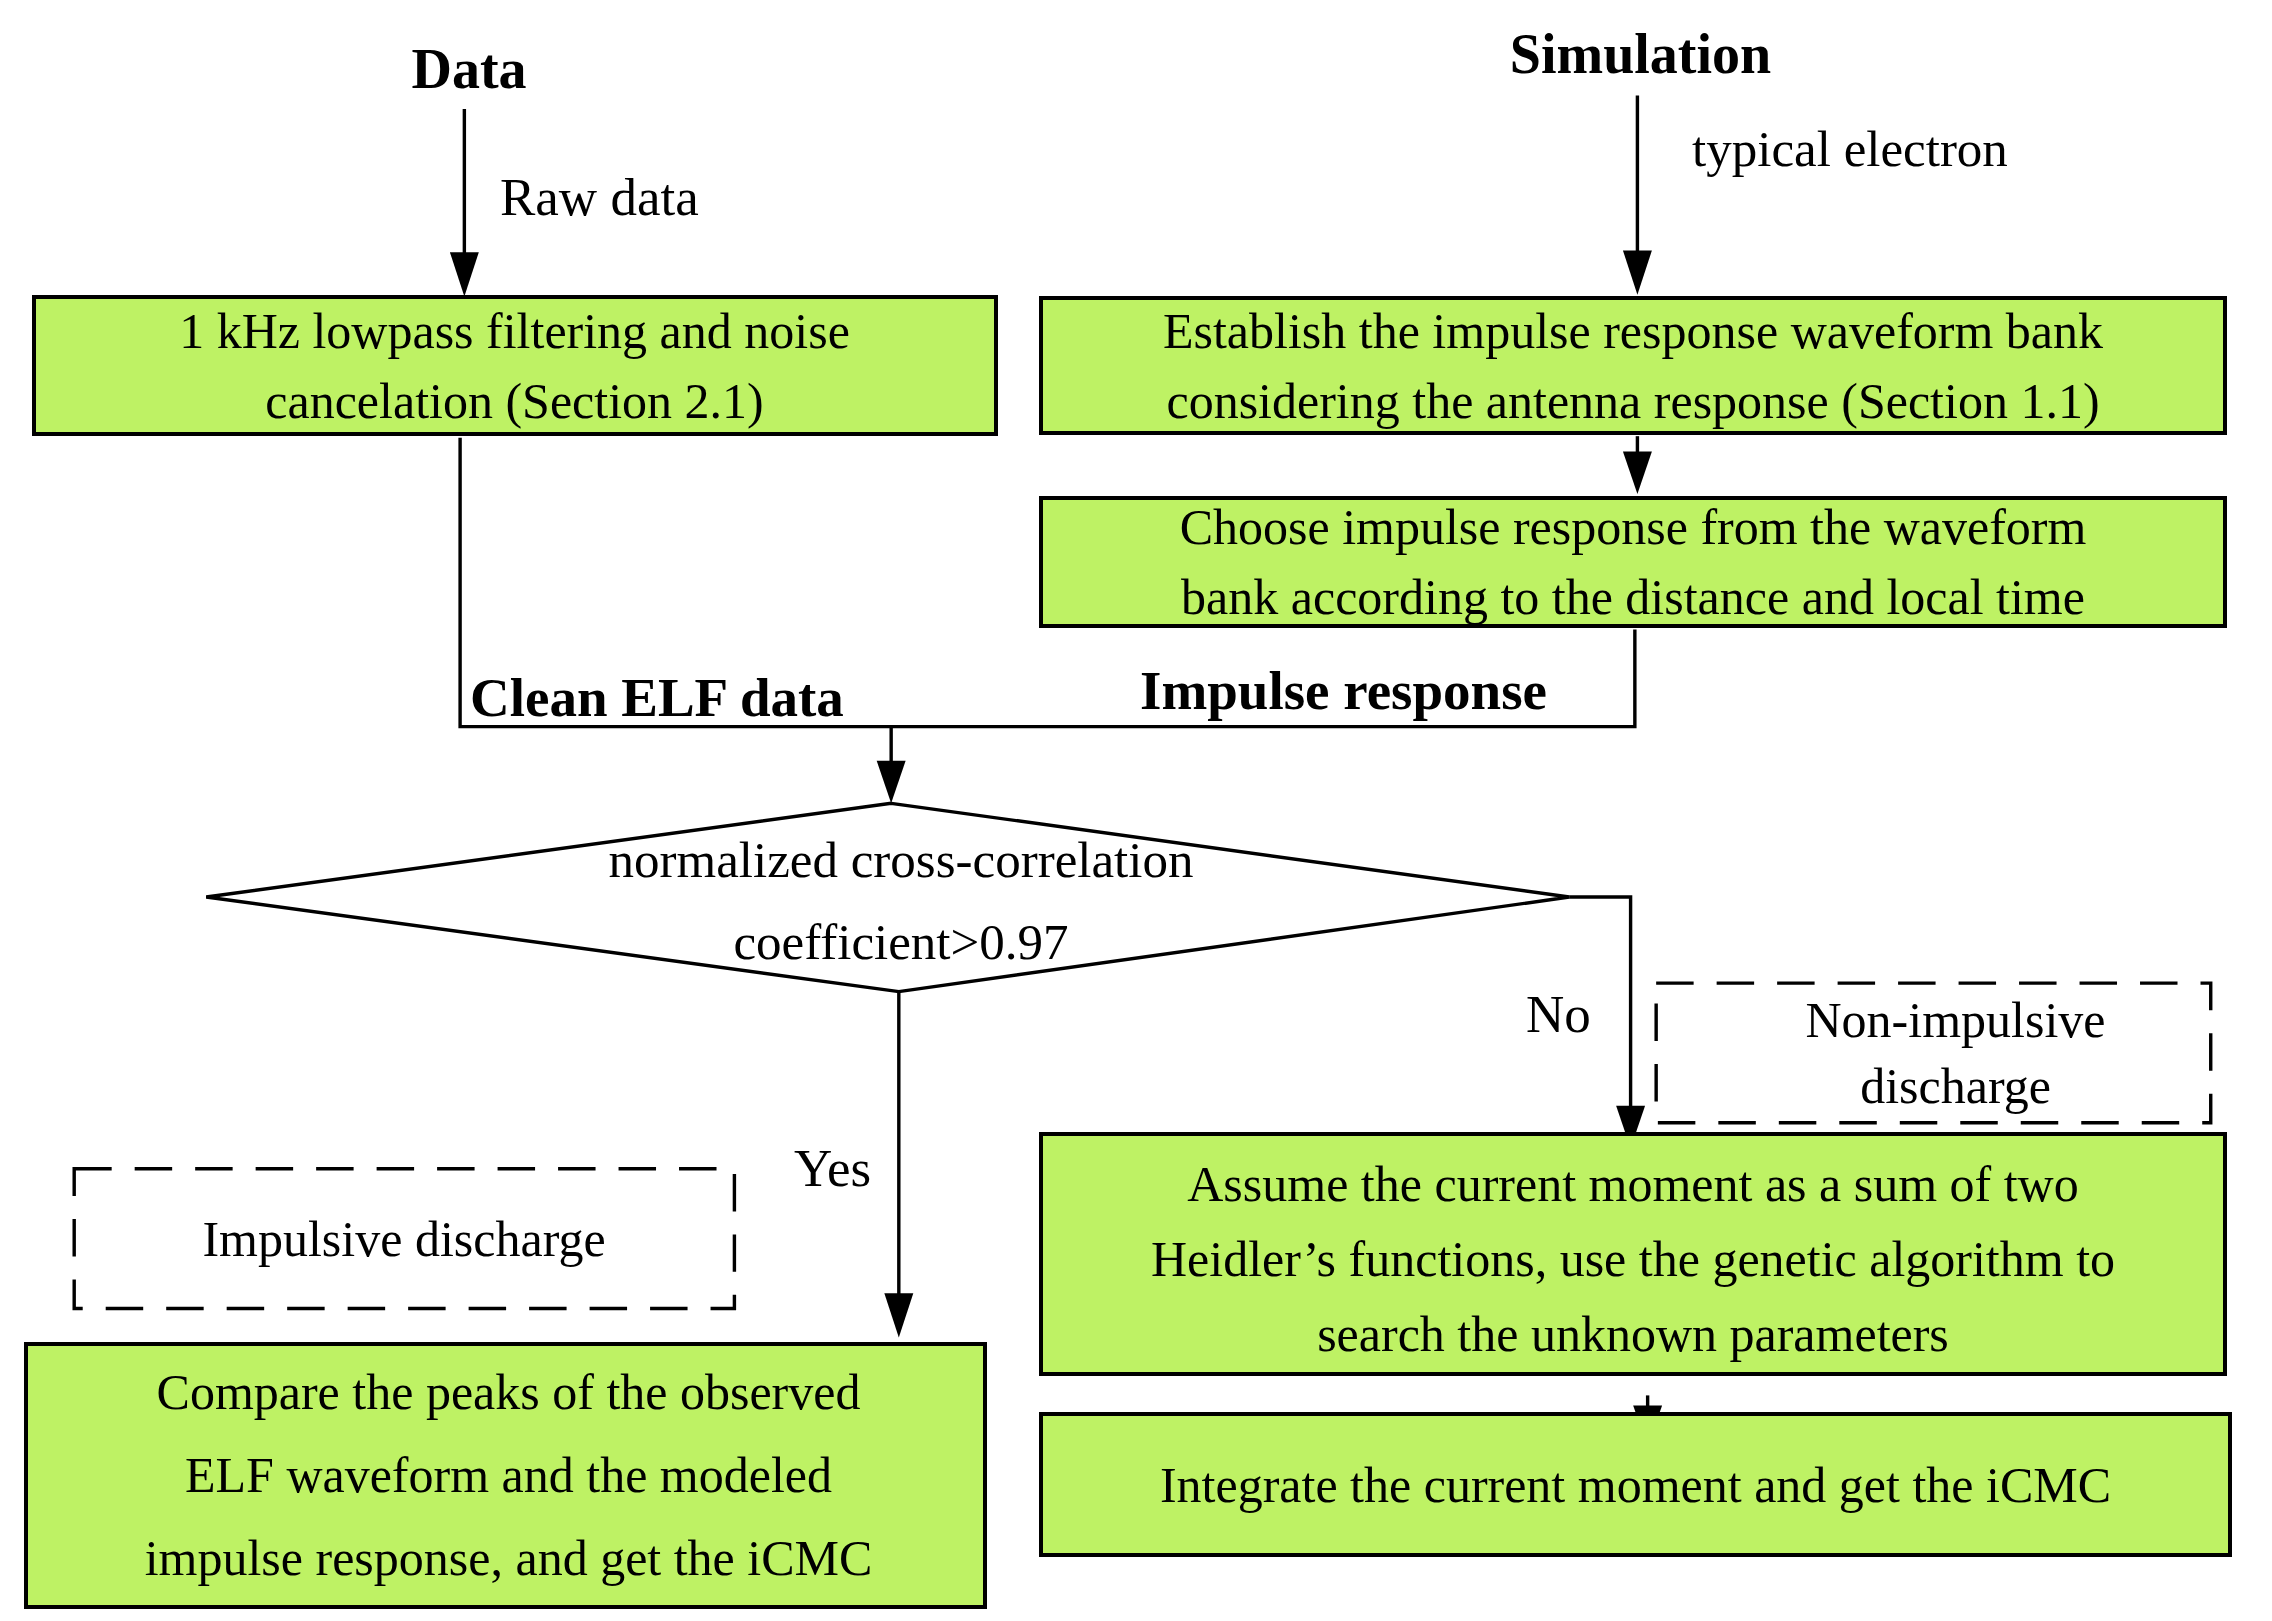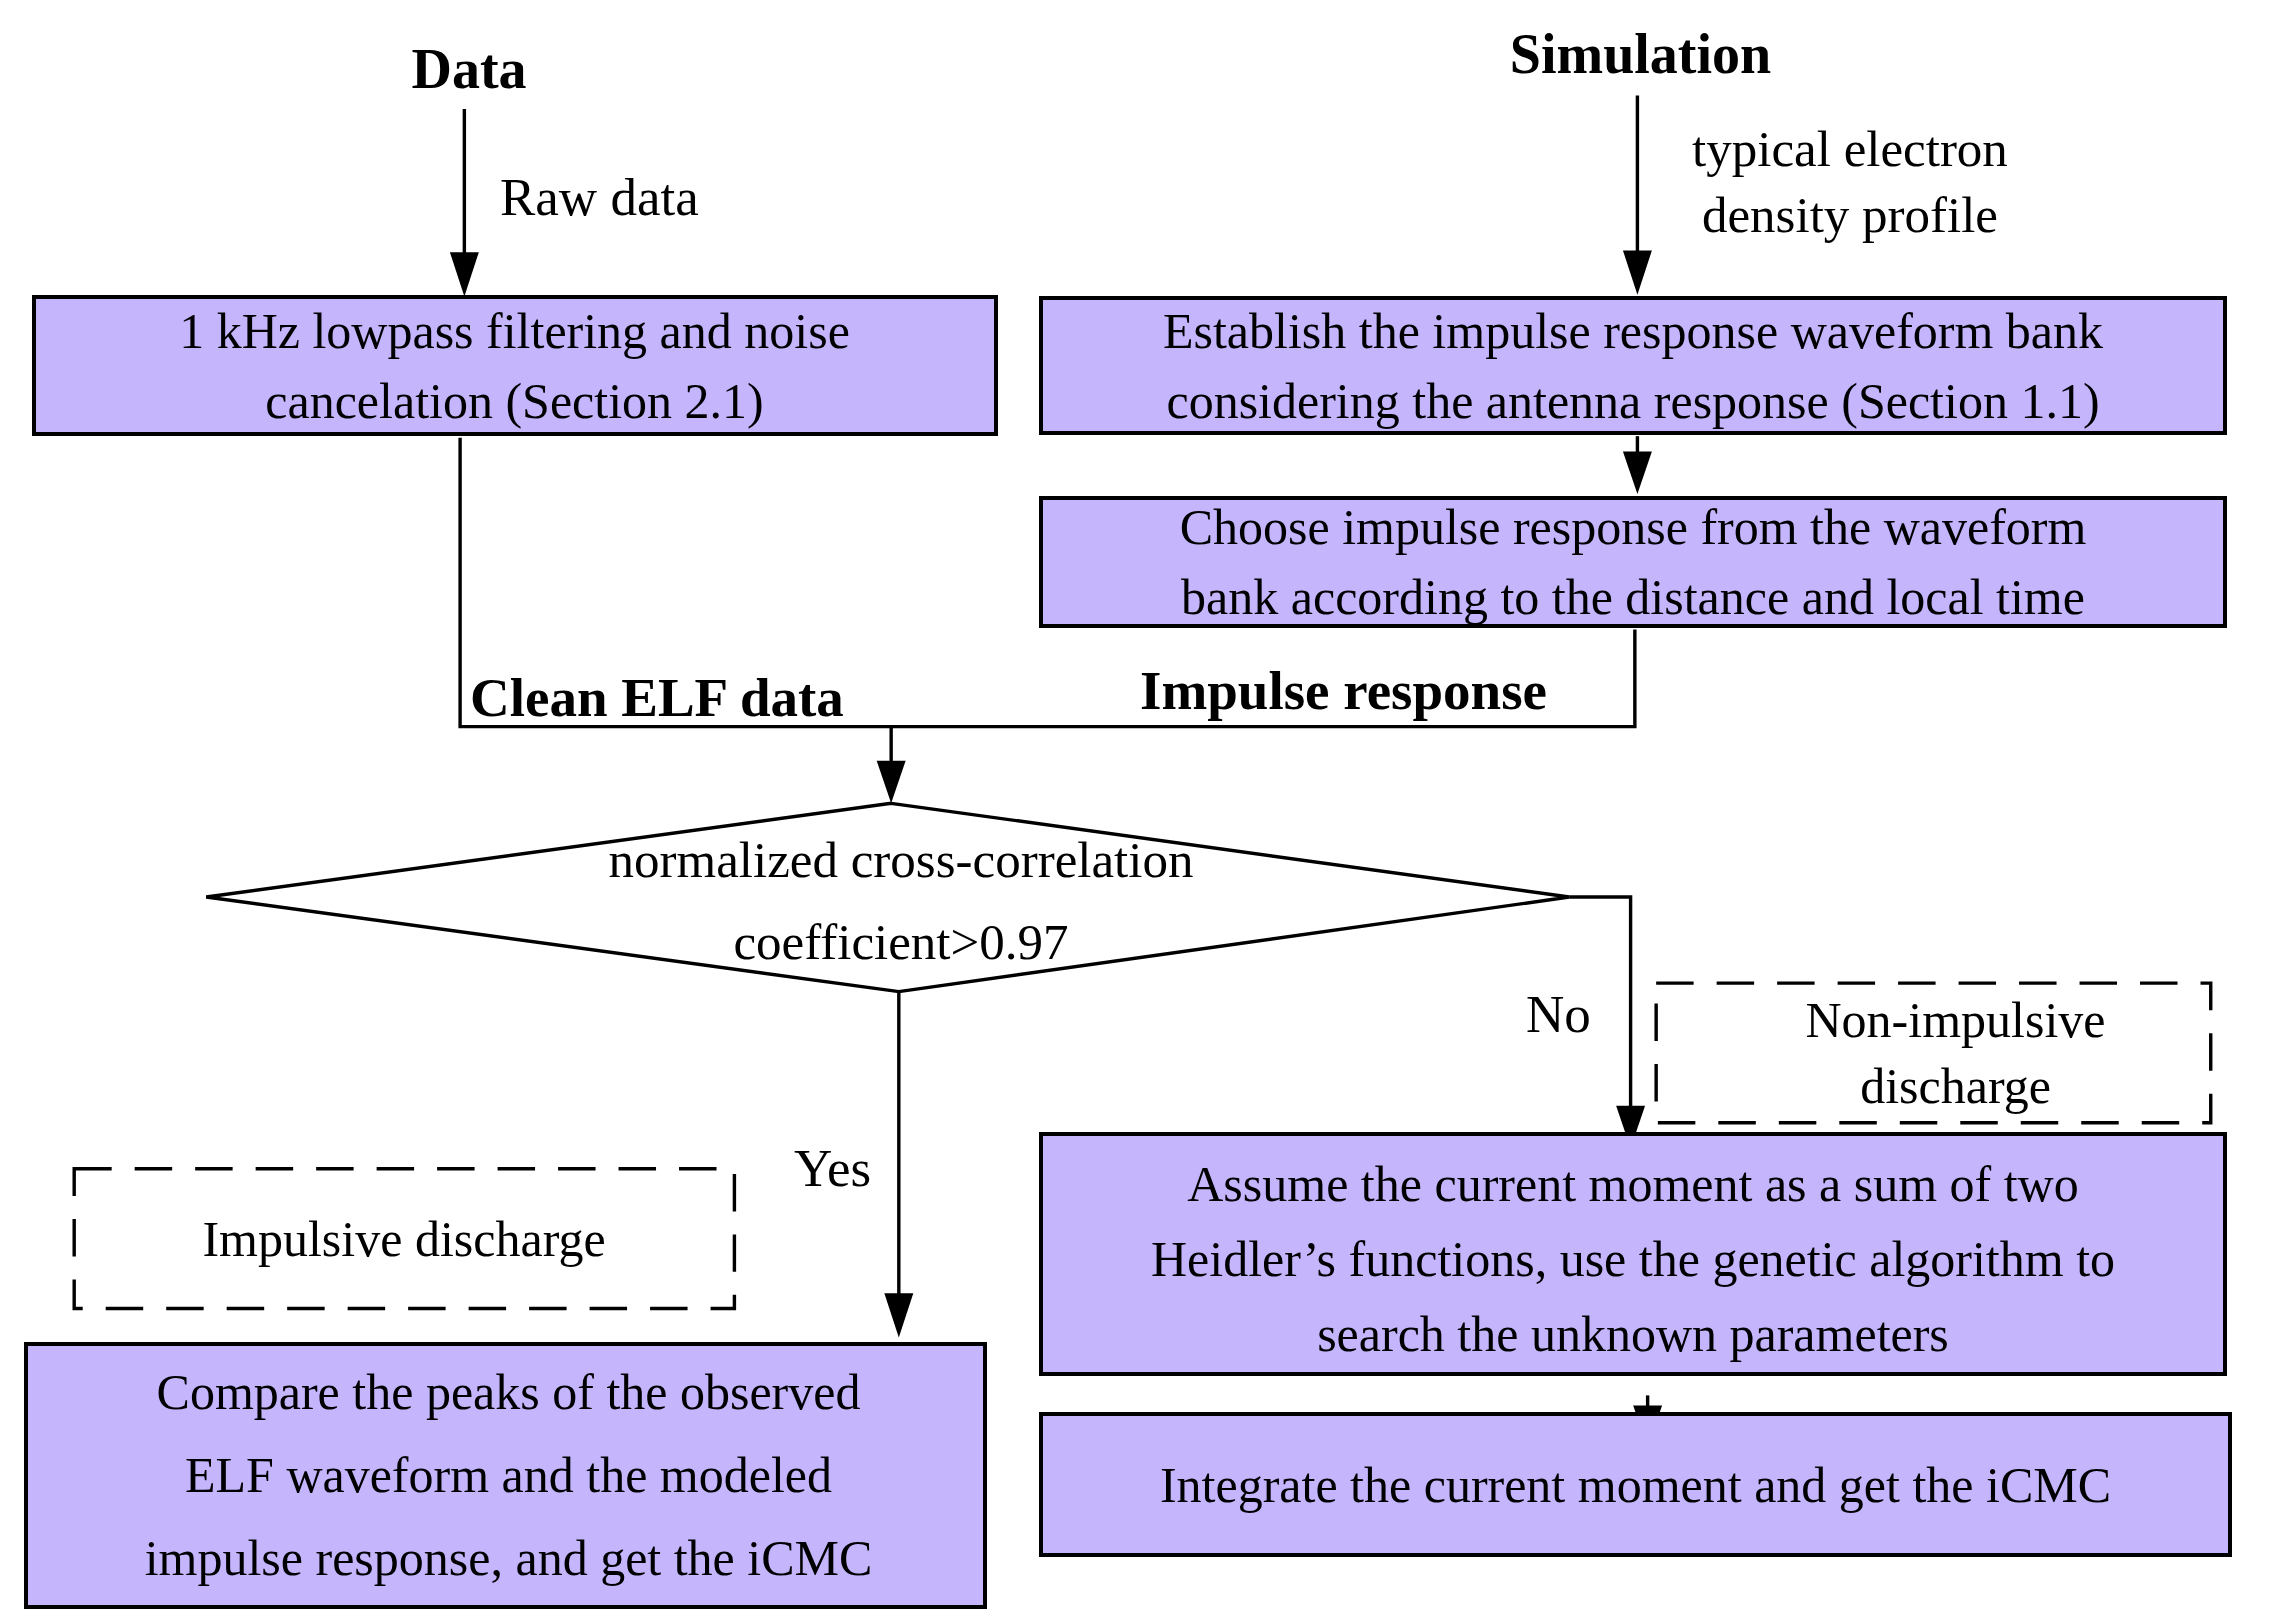--- a/index.html
+++ b/index.html
@@ -14,21 +14,21 @@
     overflow: hidden;
   }
   #connector-layer {
     position: absolute;
     left: 0; top: 0;
     width: 2273px; height: 1622px;
   }
   .box {
     position: absolute;
     border: 4.3px solid #000000;
-    background: #c4b5fd;
+    background: #bef264;
     display: flex;
     flex-direction: column;
     justify-content: center;
     align-items: center;
     text-align: center;
     font-size: 50px;
   }
   .box .ln { display: block; white-space: nowrap; }
   .lh82 .ln { line-height: 70px; }
   .lh88 .ln { line-height: 75px; }
@@ -116,21 +116,20 @@
     <rect x="1944" y="1154" width="651" height="164" fill="none" stroke="#000" stroke-width="4" stroke-dasharray="44 27"></rect>
   </svg>
 
   <div class="title" style="left:341px; top:37px; width:256px;">Data</div>
   <div class="title" style="left:1470px; top:22px; width:341px;">Simulation</div>
 
   <div class="lbl" style="left:500px; top:169px;">Raw data</div>
 
   <div class="profile-label">
     <span class="ln">typical electron</span>
-    <span class="ln">density profile</span>
   </div>
 
   <div class="lbl bold" style="left:470px; top:670px; font-size:55px;">Clean ELF data</div>
   <div class="lbl bold" style="left:1140px; top:663px; font-size:55px;">Impulse response</div>
 
   <div class="lbl" style="left:1526px; top:986px;">No</div>
   <div class="lbl" style="left:794px; top:1140px;">Yes</div>
 
   <div class="box lh82" style="left:31.5px; top:295px; width:966px; height:141px;">
     <span class="ln">1 kHz lowpass filtering and noise</span>

